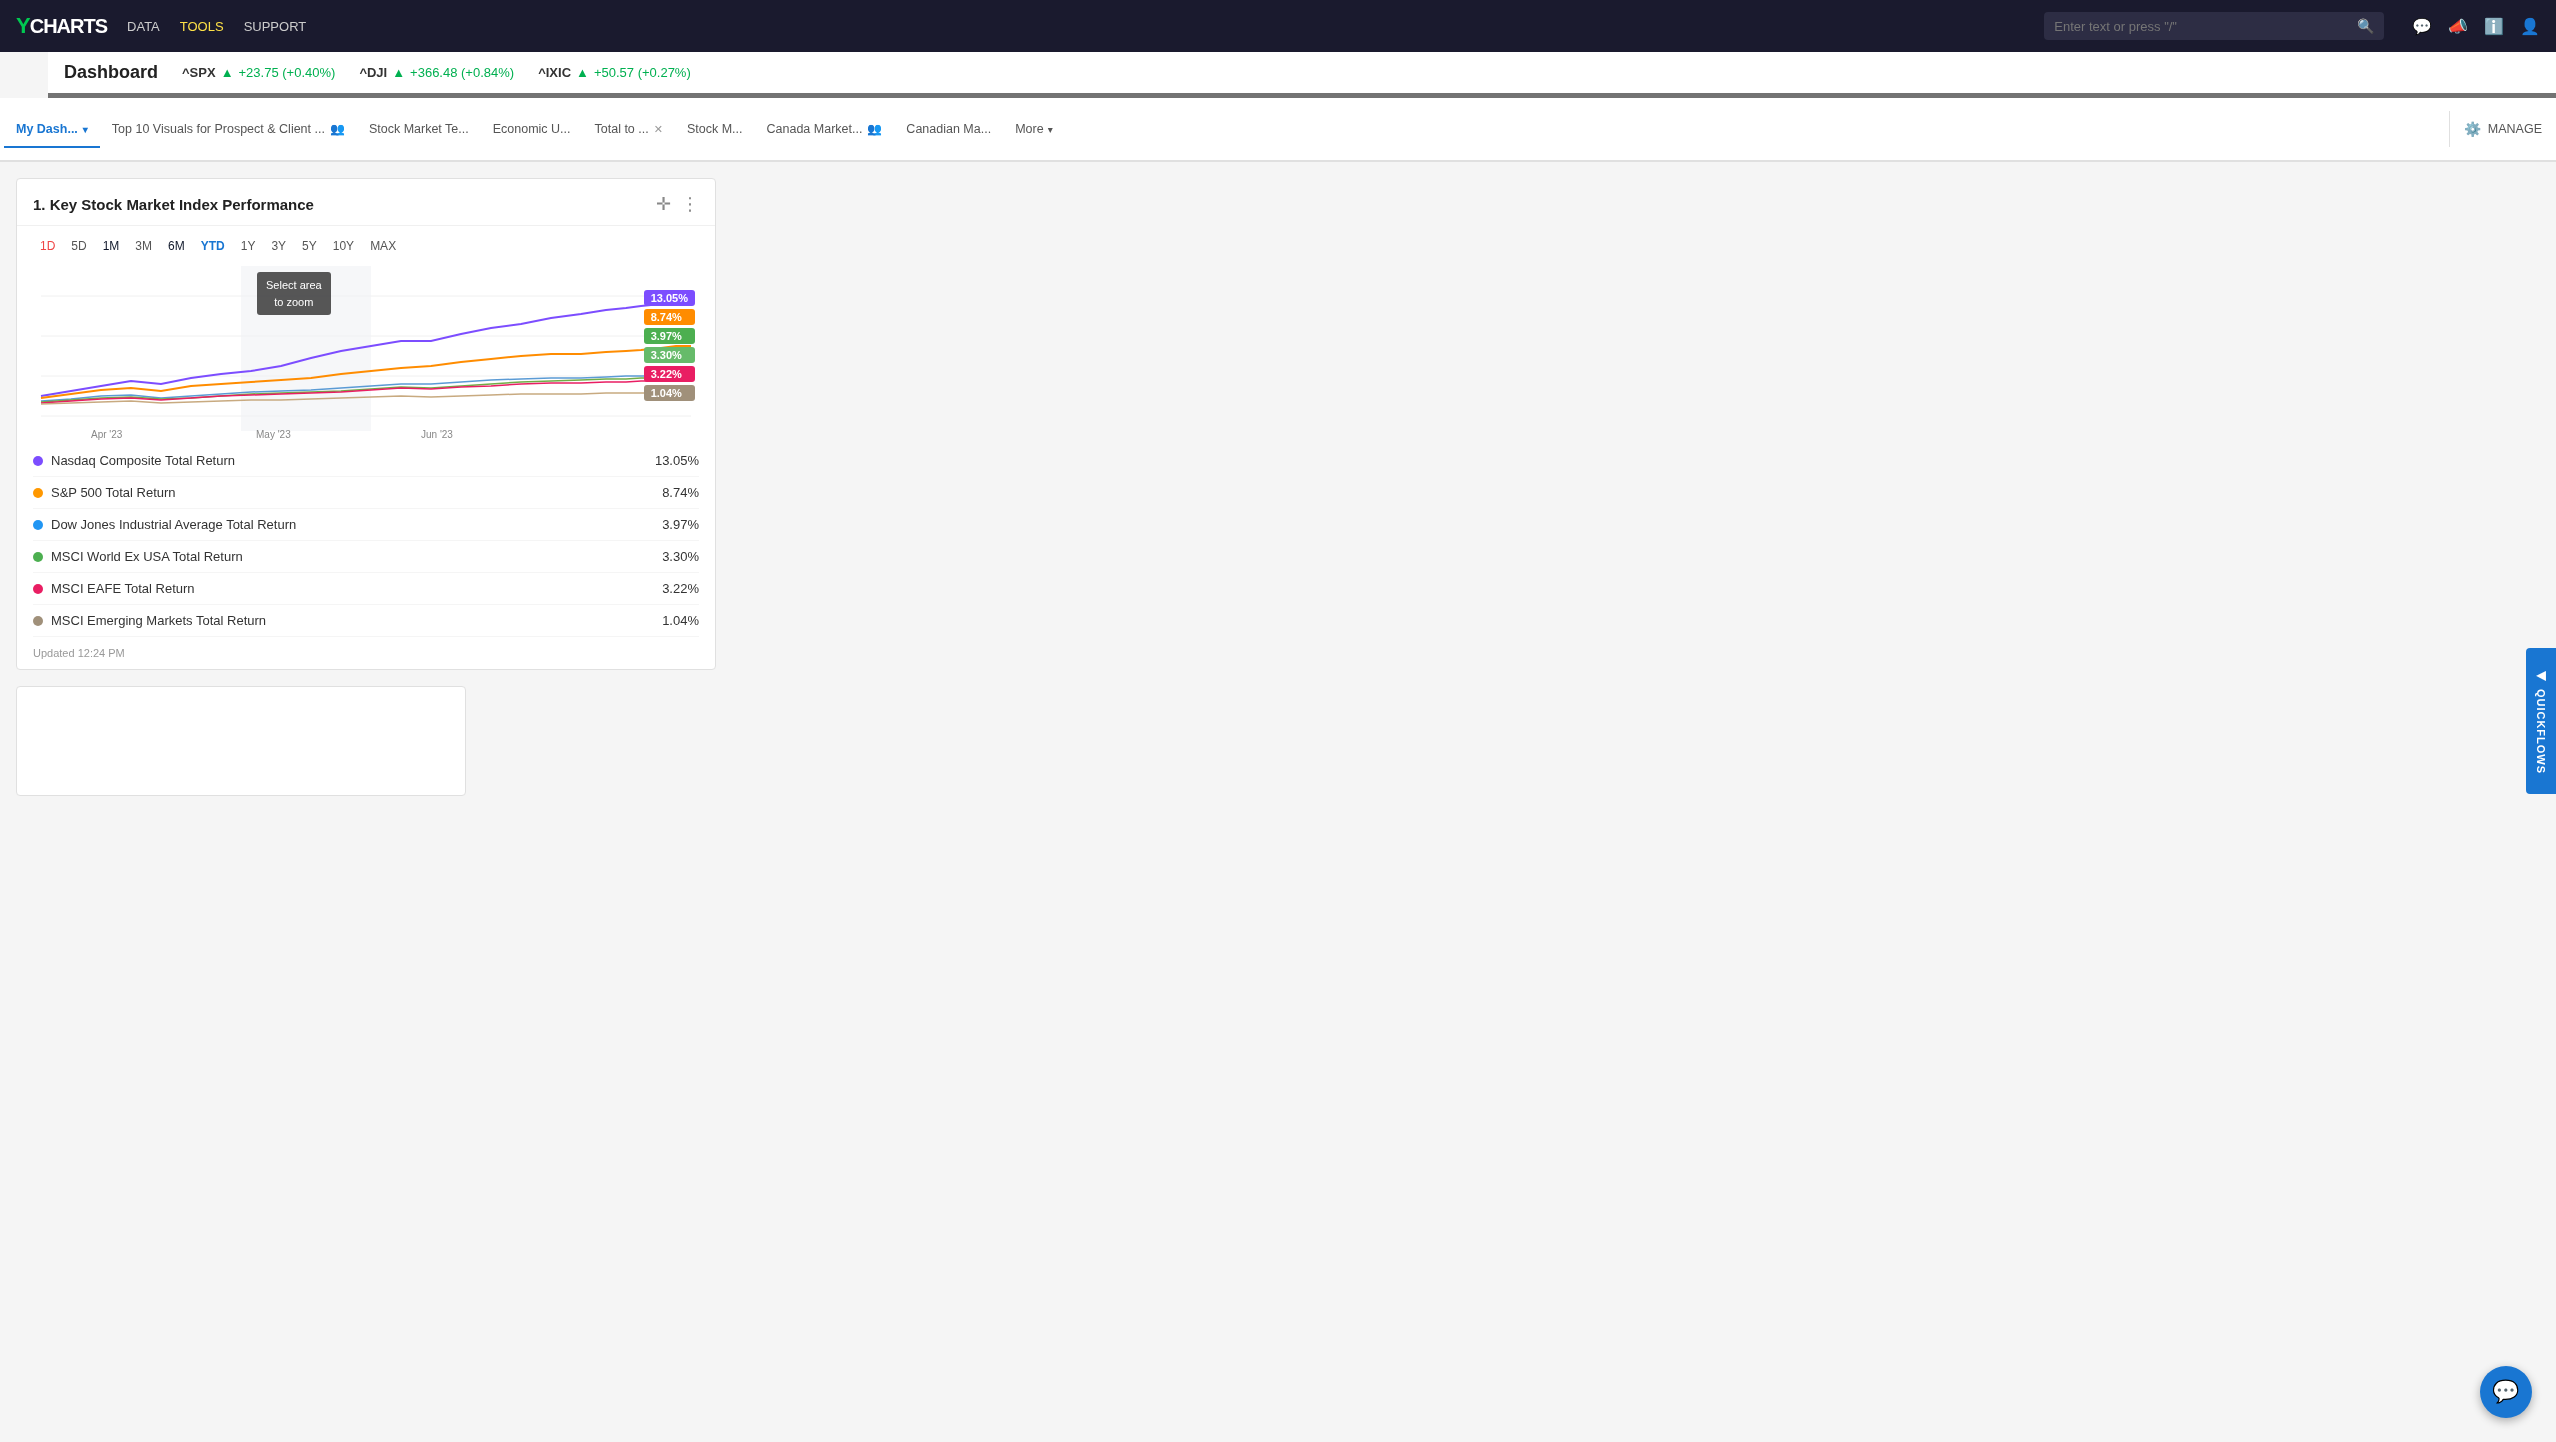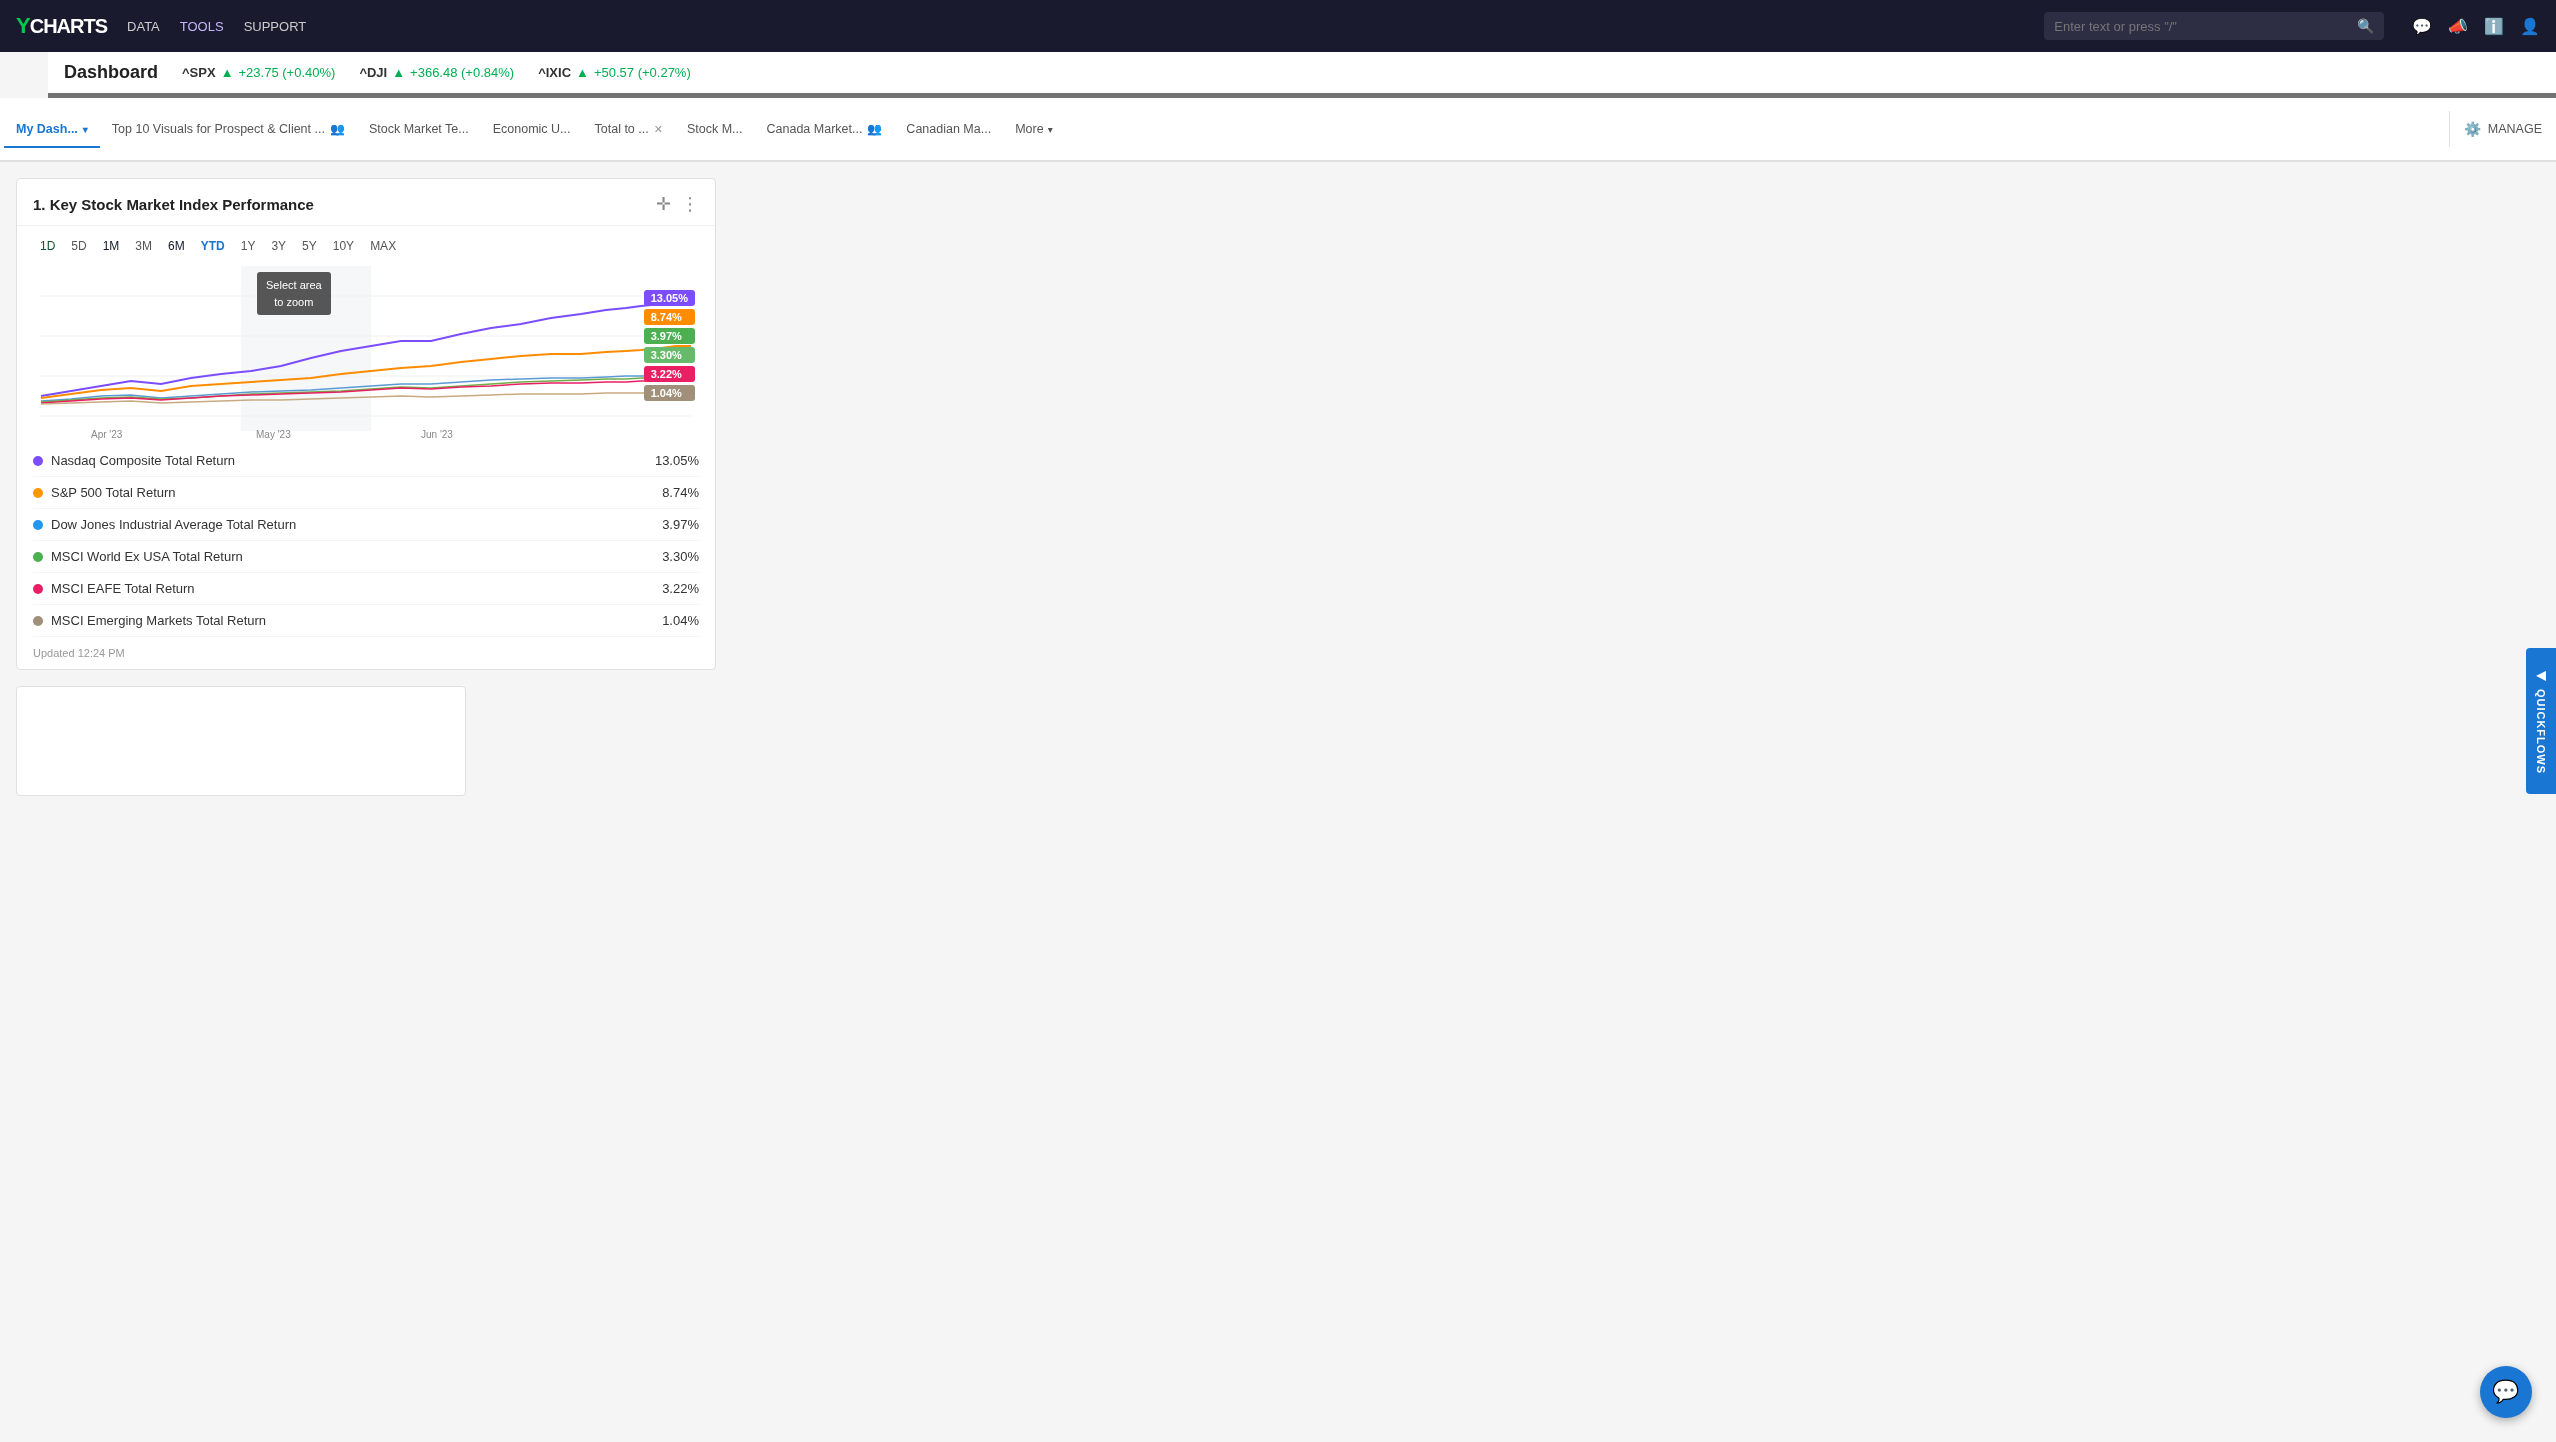--- a/index.html
+++ b/index.html
@@ -8,21 +8,21 @@
 </head>
 <body>
 
 <nav style="background:#1a1a2e;display:flex;align-items:center;padding:0 16px;height:52px;gap:20px;">
   <div style="display:flex;align-items:center;font-weight:900;font-size:20px;color:white;letter-spacing:-1px;cursor:pointer;">
     <span style="color:#00c851;font-size:22px;">Y</span>
       <span>CHARTS</span>
   </div>
   <div style="display:flex;gap:20px;">
     <span style="color:#ccc;font-size:13px;font-weight:500;cursor:pointer;">DATA</span>
-    <span style="color:#c4b5fd;font-size:13px;font-weight:500;cursor:pointer;">TOOLS</span>
+    <span style="color:#fde047;font-size:13px;font-weight:500;cursor:pointer;">TOOLS</span>
     <span style="color:#ccc;font-size:13px;font-weight:500;cursor:pointer;">SUPPORT</span>
   </div>
   <div style="flex:1;max-width:340px;display:flex;align-items:center;background:#2d2d44;border-radius:4px;padding:6px 10px;gap:8px;margin-left:auto;">
     <input style="background: transparent; border: none; outline: none; color: rgb(170, 170, 170); font-size: 13px; flex: 1 1 0%;" placeholder="Enter text or press &quot;/&quot;">
     <span style="color:#888;font-size:14px;">🔍</span>
   </div>
   <div style="display:flex;align-items:center;gap:16px;margin-left:8px;">
     <span style="color:white;font-size:16px;cursor:pointer;">💬</span>
     <span style="color:white;font-size:16px;cursor:pointer;">📣</span>
     <span style="color:white;font-size:16px;cursor:pointer;">ℹ️</span>
@@ -107,21 +107,21 @@
     <div style="display:flex;align-items:center;justify-content:space-between;padding:14px 16px 10px;border-bottom:1px solid #f0f0f0;">
       <span style="font-size:15px;font-weight:600;color:#222;">1. Key Stock Market Index Performance</span>
       <div style="display:flex;align-items:center;gap:10px;">
         <button style="background:none;border:none;cursor:pointer;color:#888;font-size:18px;">✛</button>
         <button style="background:none;border:none;cursor:pointer;color:#888;font-size:18px;">⋮</button>
       </div>
     </div>
 
     
     <div style="display:flex;gap:2px;padding:10px 16px 6px;">
-      <button style="padding:3px 7px;font-size:12px;color:#14532d;background:none;border:none;cursor:pointer;">1D</button>
+      <button style="padding:3px 7px;font-size:12px;color:#ef4444;background:none;border:none;cursor:pointer;">1D</button>
       <button style="padding:3px 7px;font-size:12px;color:#555;background:none;border:none;cursor:pointer;">5D</button>
       <button style="padding:3px 7px;font-size:12px;color:#0f172a;background:none;border:none;cursor:pointer;">1M</button>
       <button style="padding:3px 7px;font-size:12px;color:#555;background:none;border:none;cursor:pointer;">3M</button>
       <button style="padding:3px 7px;font-size:12px;color:#0f172a;background:none;border:none;cursor:pointer;">6M</button>
       <button style="padding:3px 7px;font-size:12px;color:#1976d2;background:none;border:none;cursor:pointer;font-weight:700;">YTD</button>
       <button style="padding:3px 7px;font-size:12px;color:#555;background:none;border:none;cursor:pointer;">1Y</button>
       <button style="padding:3px 7px;font-size:12px;color:#555;background:none;border:none;cursor:pointer;">3Y</button>
       <button style="padding:3px 7px;font-size:12px;color:#555;background:none;border:none;cursor:pointer;">5Y</button>
       <button style="padding:3px 7px;font-size:12px;color:#555;background:none;border:none;cursor:pointer;">10Y</button>
       <button style="padding:3px 7px;font-size:12px;color:#555;background:none;border:none;cursor:pointer;">MAX</button>

